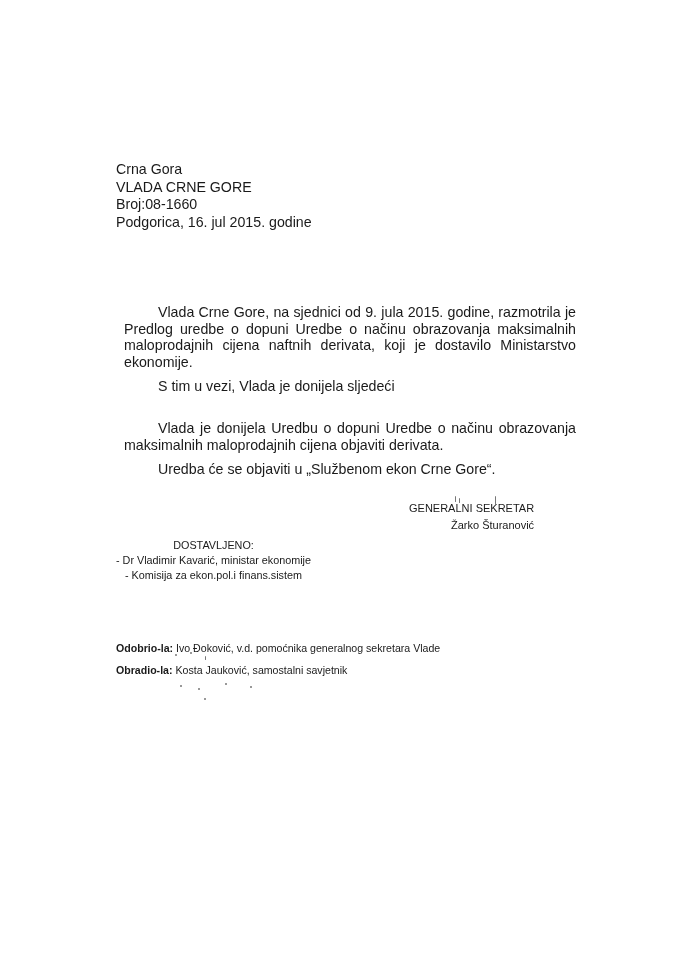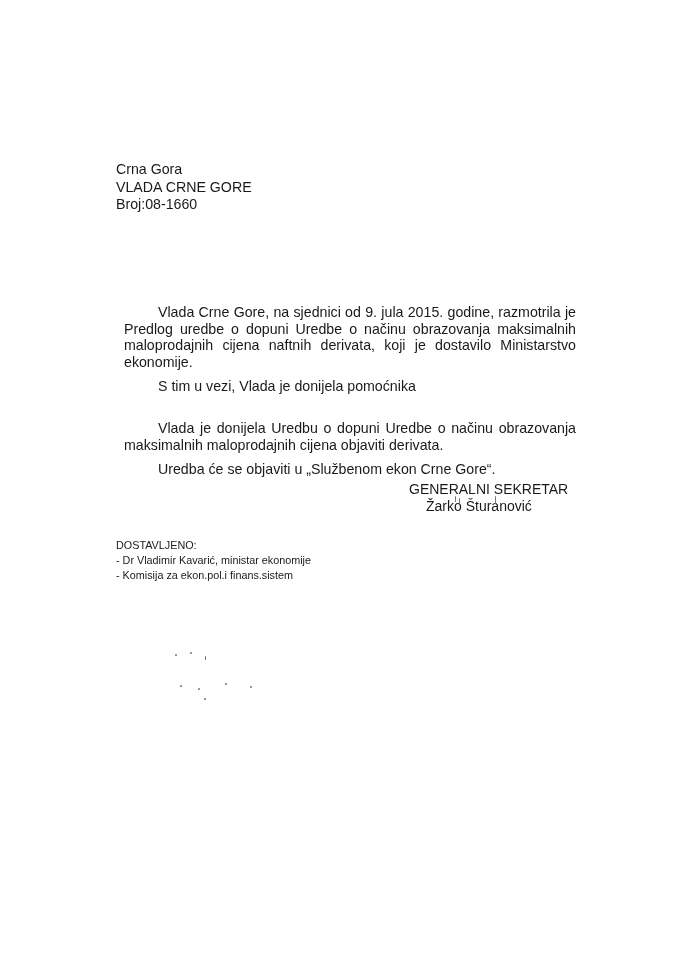--- a/index.html
+++ b/index.html
@@ -12,48 +12,49 @@
 
     .body-text { position: absolute; left: 116px; width: 468px; font-size: 14.2px; line-height: 16.6px; text-align: justify; }
     .para1 { top: 296px; }
     .para1 p, .para2 p { margin: 8px; text-indent: 34px; }
     .para1 .last-line { text-align-last: left; }
     .para2 { top: 412px; }
 
     .title { position: absolute; left: 116px; width: 468px; top: 397px; text-align: center;
              font-size: 14.2px; letter-spacing: 3.6px; line-height: 16px; }
 
-    .signature { position: absolute; left: 409px; top: 481px; font-size: 14px; line-height: 17px; }
+    .signature { position: absolute; left: 409px; top: 500px; font-size: 11px; line-height: 17px; text-align: right; }
     .signature .role { white-space: nowrap; }
     .signature .name { padding-left: 17px; white-space: nowrap; }
 
-    .distribution { position: absolute; left: 116px; top: 538px; font-size: 10.8px; line-height: 15px; }
+    .distribution { position: absolute; left: 116px; top: 538px; font-size: 10.8px; line-height: 15px; text-align: center; }
     .distribution div { white-space: nowrap; }
 
     .approvals { position: absolute; left: 116px; top: 637px; font-size: 10.6px; line-height: 22px; }
     .approvals div { white-space: nowrap; }
     .approvals .lbl { font-weight: bold; }
 
     .marks { position: absolute; pointer-events: none; }
     .mark { position: absolute; width: 2px; height: 2px; background: #777; border-radius: 1px; }
   </style>
 </head>
 <body>
 
 <div class="page">
 
   <div class="header">
     <div>Crna Gora</div>
     <div>VLADA CRNE GORE</div>
     <div>Broj:08-1660</div>
+    <div>Podgorica, 16. jul 2015. godine</div>
   </div>
 
   <div class="body-text para1">
     <p class="last-line">Vlada Crne Gore, na sjednici od 9. jula 2015. godine, razmotrila je Predlog uredbe o dopuni Uredbe o načinu obrazovanja maksimalnih maloprodajnih cijena naftnih derivata, koji je dostavilo Ministarstvo ekonomije.</p>
-    <p>S tim u vezi, Vlada je donijela pomoćnika</p>
+    <p>S tim u vezi, Vlada je donijela sljedeći</p>
   </div>
 
 
   <div class="body-text para2">
     <p class="last-line" style="text-align-last:left">Vlada je donijela Uredbu o dopuni Uredbe o načinu obrazovanja maksimalnih maloprodajnih cijena objaviti derivata.</p>
     <p>Uredba će se objaviti u „Službenom ekon Crne Gore“.</p>
   </div>
 
   <div class="signature">
     <div class="role">GENERALNI SEKRETAR</div>
@@ -65,20 +66,28 @@
     <div class="mark" style="left:4px; top:2px; height:5px; width:1px;"></div>
     <div class="mark" style="left:40px; top:0; height:8px; width:1px;"></div>
   </div>
 
   <div class="distribution">
     <div>DOSTAVLJENO:</div>
     <div>- Dr Vladimir Kavarić, ministar ekonomije</div>
     <div>- Komisija za ekon.pol.i finans.sistem</div>
   </div>
 
+  <div class="approvals">
+    <div>
+      <span class="lbl">Odobrio-la:</span><span> Ivo Đoković, v.d. pomoćnika generalnog sekretara Vlade</span>
+    </div>
+    <div>
+      <span class="lbl">Obradio-la:</span><span> Kosta Jauković, samostalni savjetnik</span>
+    </div>
+  </div>
 
   <div class="marks" style="left:170px; top:650px;">
     <div class="mark" style="left:5px; top:4px;"></div>
     <div class="mark" style="left:20px; top:2px;"></div>
     <div class="mark" style="left:35px; top:6px; width:1px; height:4px;"></div>
     <div class="mark" style="left:10px; top:35px;"></div>
     <div class="mark" style="left:28px; top:38px;"></div>
     <div class="mark" style="left:55px; top:33px;"></div>
     <div class="mark" style="left:80px; top:36px;"></div>
     <div class="mark" style="left:34px; top:48px;"></div>

